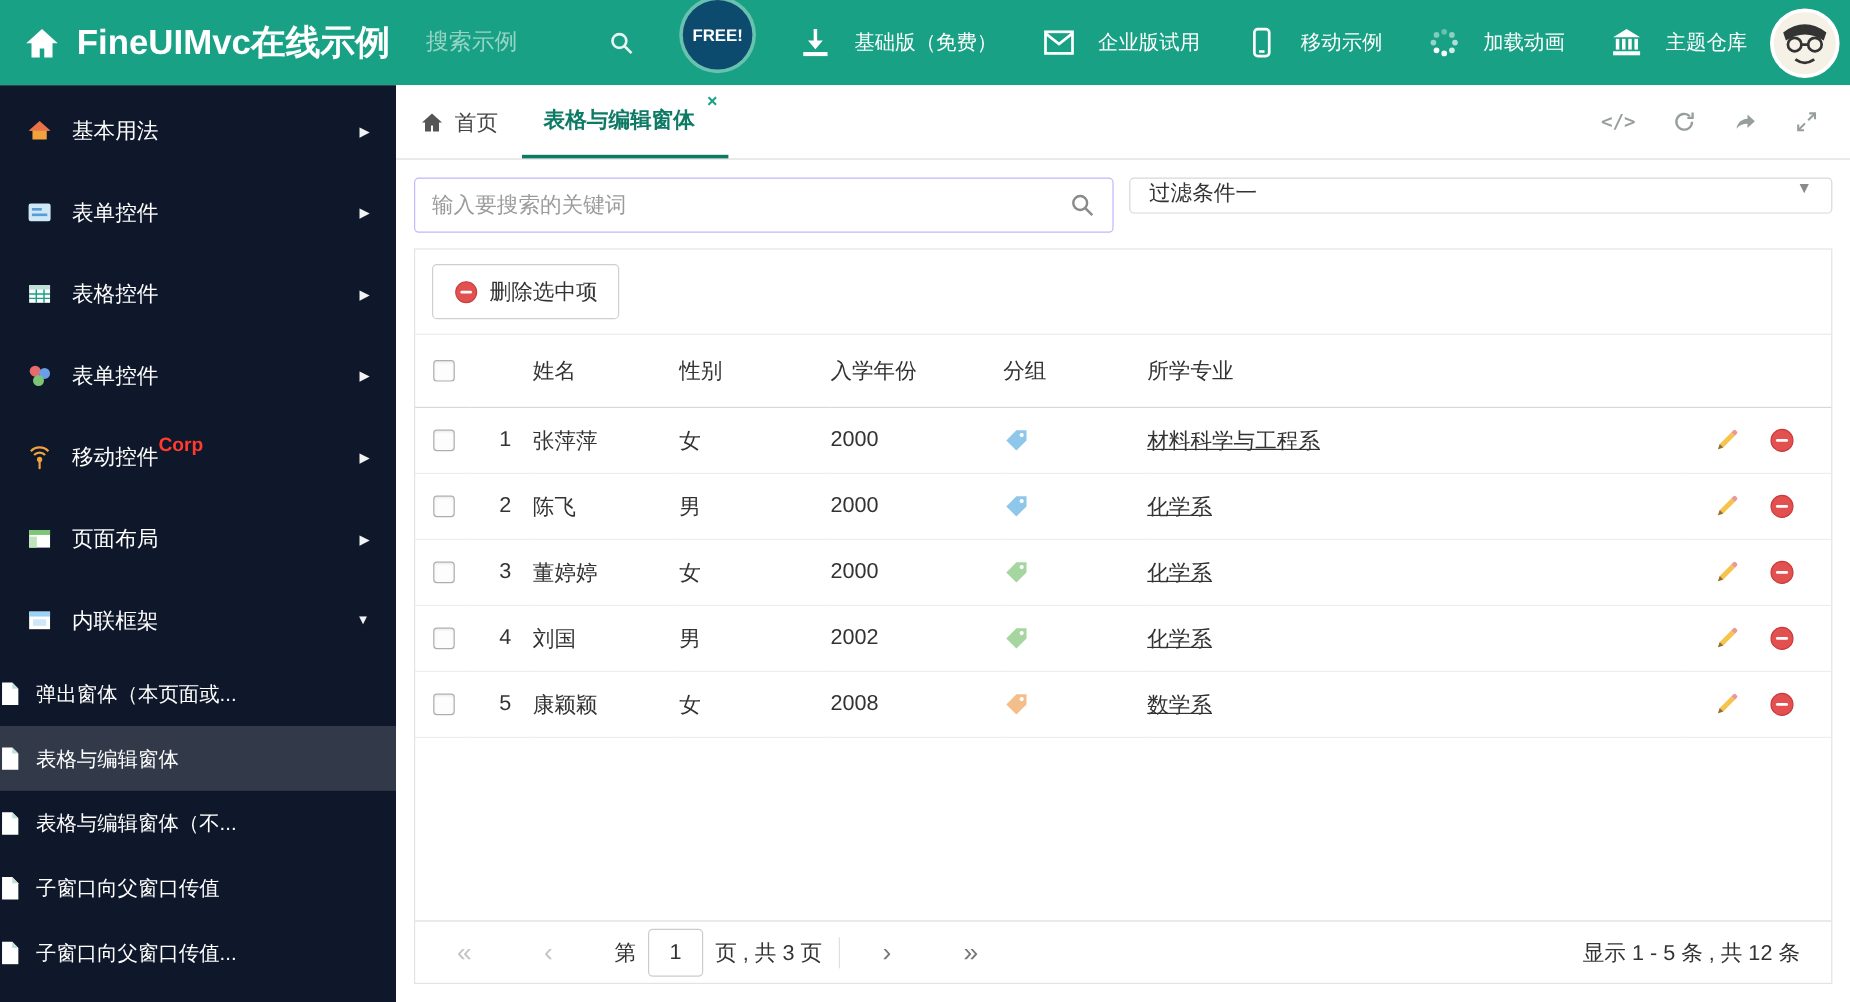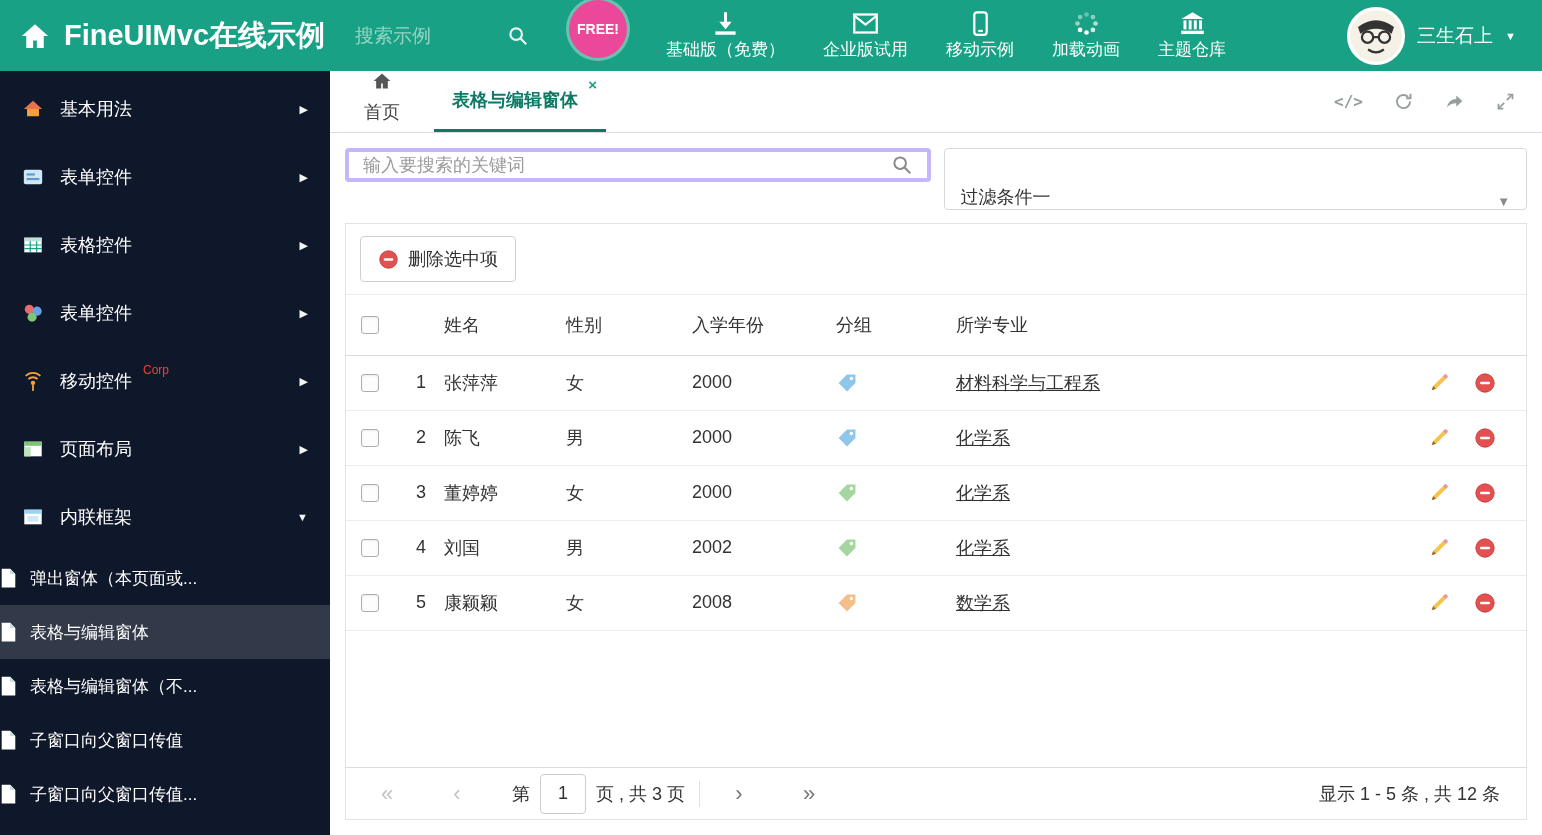--- a/index.html
+++ b/index.html
@@ -11,84 +11,84 @@
   .header { height:71px; background:#18a184; display:flex; align-items:center;
     padding:0 20px; flex-shrink:0; }
   .brand { display:flex; align-items:center; gap:14px; flex-shrink:0; }
   .brand .logo { width:30px; height:30px; }
   .brand h1 { color:#fff; font-size:29px; font-weight:bold; white-space:nowrap; }
   .hdr-search { display:flex; align-items:center; margin-left:30px; gap:12px; }
   .hdr-search input { background:transparent; border:none; outline:none;
     color:rgba(255,255,255,.85); font-size:19px; width:140px; font-family:inherit; }
   .hdr-search input::placeholder { color:rgba(255,255,255,.55); }
   .hdr-search svg { width:22px; height:22px; opacity:.9; cursor:pointer; }
-  .free-badge { width:58px; height:58px; border-radius:50%; background:#ec4899;
+  .free-badge { width:58px; height:58px; border-radius:50%; background:#0c4a6e;
     color:#fff; font-weight:bold; font-size:14px; display:flex; align-items:center;
     justify-content:center; margin-left:40px; align-self:flex-start; margin-top:0px;
     box-shadow:0 0 0 3px rgba(255,255,255,.35); flex-shrink:0; }
   .hdr-nav { display:flex; align-items:center; margin-left:20px; }
-  .nav-item { display:flex; flex-direction:column; align-items:center; gap:1px;
+  .nav-item { display:flex; flex-direction:row; align-items:center; gap:19px;
     padding:0 19px; cursor:pointer; }
   .nav-item svg { width:27px; height:27px; }
   .nav-label { color:#fff; font-size:17px; white-space:nowrap; }
   .hdr-user { display:flex; align-items:center; margin-left:auto; gap:12px;
     padding-right:6px; cursor:pointer; }
   .avatar { width:58px; height:58px; border-radius:50%; border:2px solid #fff;
     background:#fff; overflow:hidden; flex-shrink:0; }
   .avatar svg { width:100%; height:100%; }
   .user-name { color:#fff; font-size:19px; white-space:nowrap; }
   .user-caret { color:#fff; font-size:11px; }
 
   
   .layout { flex:1; display:flex; min-height:0; }
   .sidebar { width:330px; background:#0f172a; flex-shrink:0; overflow:hidden;
     padding-top:4px; }
   .side-item { height:68px; display:flex; align-items:center;
     padding:0 22px; color:#fff; cursor:pointer; }
   .side-item .sicon { width:22px; height:22px; margin-right:16px; flex-shrink:0; }
   .side-item .label { font-size:18px; white-space:nowrap; }
   .side-item .chev { margin-left:auto; font-size:11px; opacity:.95; }
-  .corp { color:#ff3b30; font-size:12px; margin-left:11px; align-self:flex-start;
-    margin-top:16px; font-weight:normal; }
+  .corp { color:#ff3b30; font-size:16px; margin-left:0; align-self:flex-start;
+    margin-top:16px; font-weight:bold; }
   .side-sub { height:54px; display:flex; align-items:center; 
     color:#fff; cursor:pointer; }
   .side-sub.active { background:rgba(255,255,255,.15); }
   .side-sub .sicon { width:17px; height:20px; margin-right:13px; flex-shrink:0; }
   .side-sub .label { font-size:17px; white-space:nowrap; }
 
   
   .main { flex:1; display:flex; flex-direction:column; background:#fff; min-width:0; }
   .tabbar { height:62px; border-bottom:1px solid #dcdcdc; display:flex;
     align-items:stretch; flex-shrink:0; }
-  .tab-home { display:flex; align-items:center; gap:9px; padding:0 34px;
-    color:#444; font-size:18px; cursor:pointer;flex-direction:column; }
+  .tab-home { display:flex; align-items:center; gap:9px; padding:0 20px;
+    color:#444; font-size:18px; cursor:pointer; }
   .tab-home svg { width:20px; height:20px; }
   .tab-active { position:relative; display:flex; align-items:center;
     padding:0 28px 0 18px; color:#0e7a65; font-weight:bold; font-size:18px;
     border-bottom:3px solid #0e7a65; cursor:pointer; white-space:nowrap; }
   .tab-close { position:absolute; top:6px; right:9px; color:#18a184;
     font-size:15px; font-weight:bold; line-height:1; cursor:pointer; }
   .tab-tools { margin-left:auto; display:flex; align-items:center; gap:30px;
     padding-right:26px; }
   .ticon { height:22px; display:flex; align-items:center; justify-content:center;
     color:#979f9c; cursor:pointer; }
   .ticon svg { width:21px; height:21px; }
   .code-glyph { font-family:"DejaVu Sans Mono","Liberation Mono",monospace;
     font-size:16px; font-weight:bold; }
 
   .content { flex:1; padding:15px; display:flex; flex-direction:column; min-height:0; }
   .filter-row { display:flex; gap:13px; margin-bottom:13px; flex-shrink:0; }
-  .search-box { flex:1; height:34px; border:4px solid #c4b5fd; border-radius:4px;
+  .search-box { flex:1; height:46px; border:1px solid #c4b5fd; border-radius:4px;
     display:flex; align-items:center; padding:0 14px; background:#fff; }
   .search-box input { flex:1; border:none; outline:none; font-size:18px;
     color:#333; font-family:inherit; }
   .search-box input::placeholder { color:#9b9b9b; }
   .search-box svg { width:22px; height:22px; cursor:pointer; }
-  .dropdown { flex:1; height:62px; border:1px solid #d8d8d8; border-radius:4px;
-    display:flex; align-items:flex-end; justify-content:space-between;
+  .dropdown { flex:1; height:30px; border:1px solid #d8d8d8; border-radius:4px;
+    display:flex; align-items:flex-start; justify-content:space-between;
     padding:0 16px; font-size:18px; color:#333; cursor:pointer; background:#fff; }
   .dropdown .caret { color:#8a8a8a; font-size:13px; }
 
   .panel { flex:1; border:1px solid #e3e3e3; display:flex; flex-direction:column;
     min-height:0; }
   .grid-toolbar { padding:12px 14px; display:flex; justify-content:space-between;
     border-bottom:1px solid #ececec; flex-shrink:0; }
   .btn { height:46px; background:#fff; border:1px solid #cfcfcf; border-radius:4px;
     display:flex; align-items:center; gap:9px; padding:0 17px; font-size:18px;
     color:#333; cursor:pointer; }

